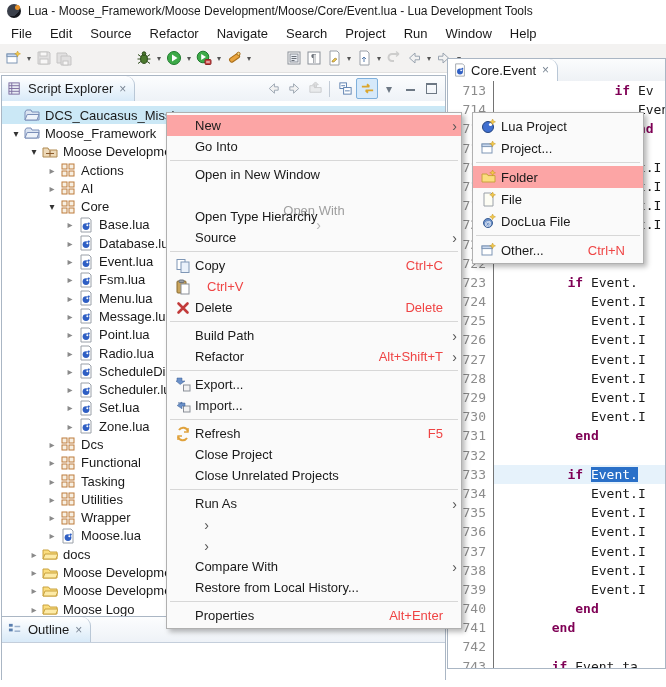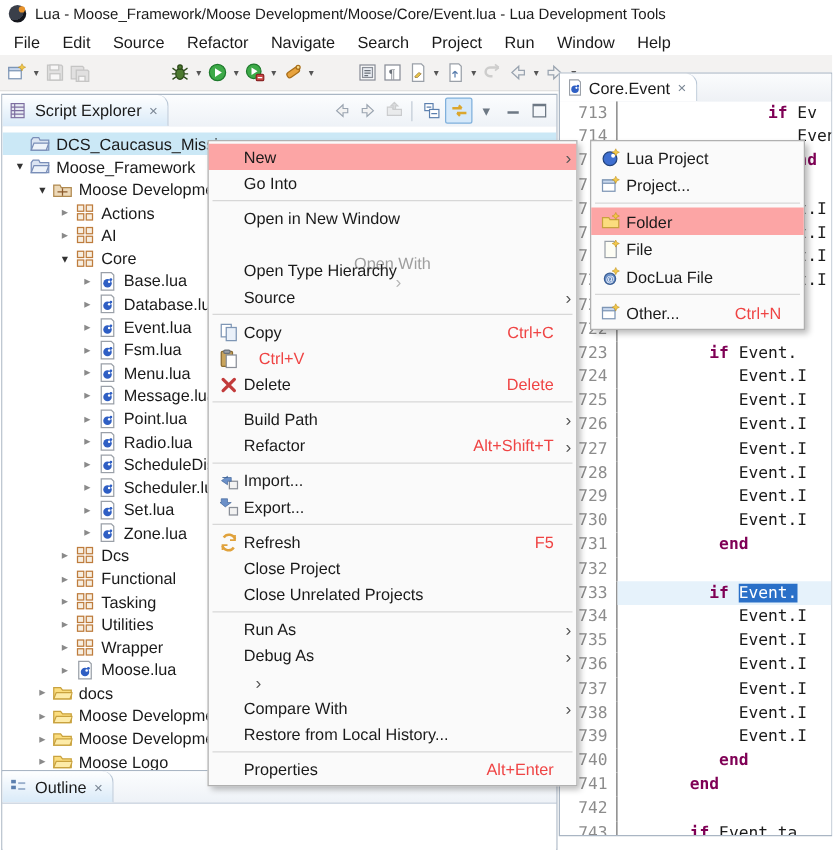--- a/index.html
+++ b/index.html
@@ -831,34 +831,34 @@
         <span class="micon"></span>
         <span class="mlabel">Refactor</span>
         <span class="mshort">Alt+Shift+T</span>
         <span class="marrow">›</span>
       </div>
       <div class="msep"></div>
       <div class="mrow">
         <span class="micon">
           <svg viewBox="0 0 16 16">
             <rect x="8.5" y="8" width="6.5" height="6" fill="#f2f2f2" stroke="#8a8f98"></rect>
+            <path d="M2 9.5h5v3h3L5.2 16 1 12.5h1z" fill="#6b90c8" stroke="#3a5e94" stroke-width=".5" transform="translate(0 -8.5)"></path>
+          </svg>
+        </span>
+        <span class="mlabel">Export...</span>
+        <span class="marrow"></span>
+      </div>
+      <div class="mrow">
+        <span class="micon">
+          <svg viewBox="0 0 16 16">
+            <rect x="8.5" y="8" width="6.5" height="6" fill="#f2f2f2" stroke="#8a8f98"></rect>
             <path d="M3 2h7v3H7v2.8L2.2 4.5 7 1v1z" fill="#6b90c8" stroke="#3a5e94" stroke-width=".5" transform="translate(0 3)"></path>
           </svg>
         </span>
         <span class="mlabel">Import...</span>
-        <span class="marrow"></span>
-      </div>
-      <div class="mrow">
-        <span class="micon">
-          <svg viewBox="0 0 16 16">
-            <rect x="8.5" y="8" width="6.5" height="6" fill="#f2f2f2" stroke="#8a8f98"></rect>
-            <path d="M2 9.5h5v3h3L5.2 16 1 12.5h1z" fill="#6b90c8" stroke="#3a5e94" stroke-width=".5" transform="translate(0 -8.5)"></path>
-          </svg>
-        </span>
-        <span class="mlabel">Export...</span>
         <span class="marrow"></span>
       </div>
       <div class="msep"></div>
       <div class="mrow">
         <span class="micon">
           <svg viewBox="0 0 16 16" fill="none" stroke="#e0a23c" stroke-width="2">
             <path d="M3 10.5a5 5 0 0 0 9 1.5"></path>
             <path d="M13 5.5a5 5 0 0 0-9-1.5"></path>
             <path d="M13 2v4h-4" stroke-width="1.4"></path>
             <path d="M3 14v-4h4" stroke-width="1.4"></path>
@@ -879,21 +879,20 @@
         <span class="marrow"></span>
       </div>
       <div class="msep"></div>
       <div class="mrow">
         <span class="micon"></span>
         <span class="mlabel">Run As</span>
         <span class="marrow">›</span>
       </div>
       <div class="mrow">
         <span class="micon"></span>
-        <span class="mlabel">Debug As</span>
         <span class="marrow">›</span>
       </div>
       <div class="mrow">
         <span class="micon"></span>
         <span class="marrow">›</span>
       </div>
       <div class="mrow">
         <span class="micon"></span>
         <span class="mlabel">Compare With</span>
         <span class="marrow">›</span>

